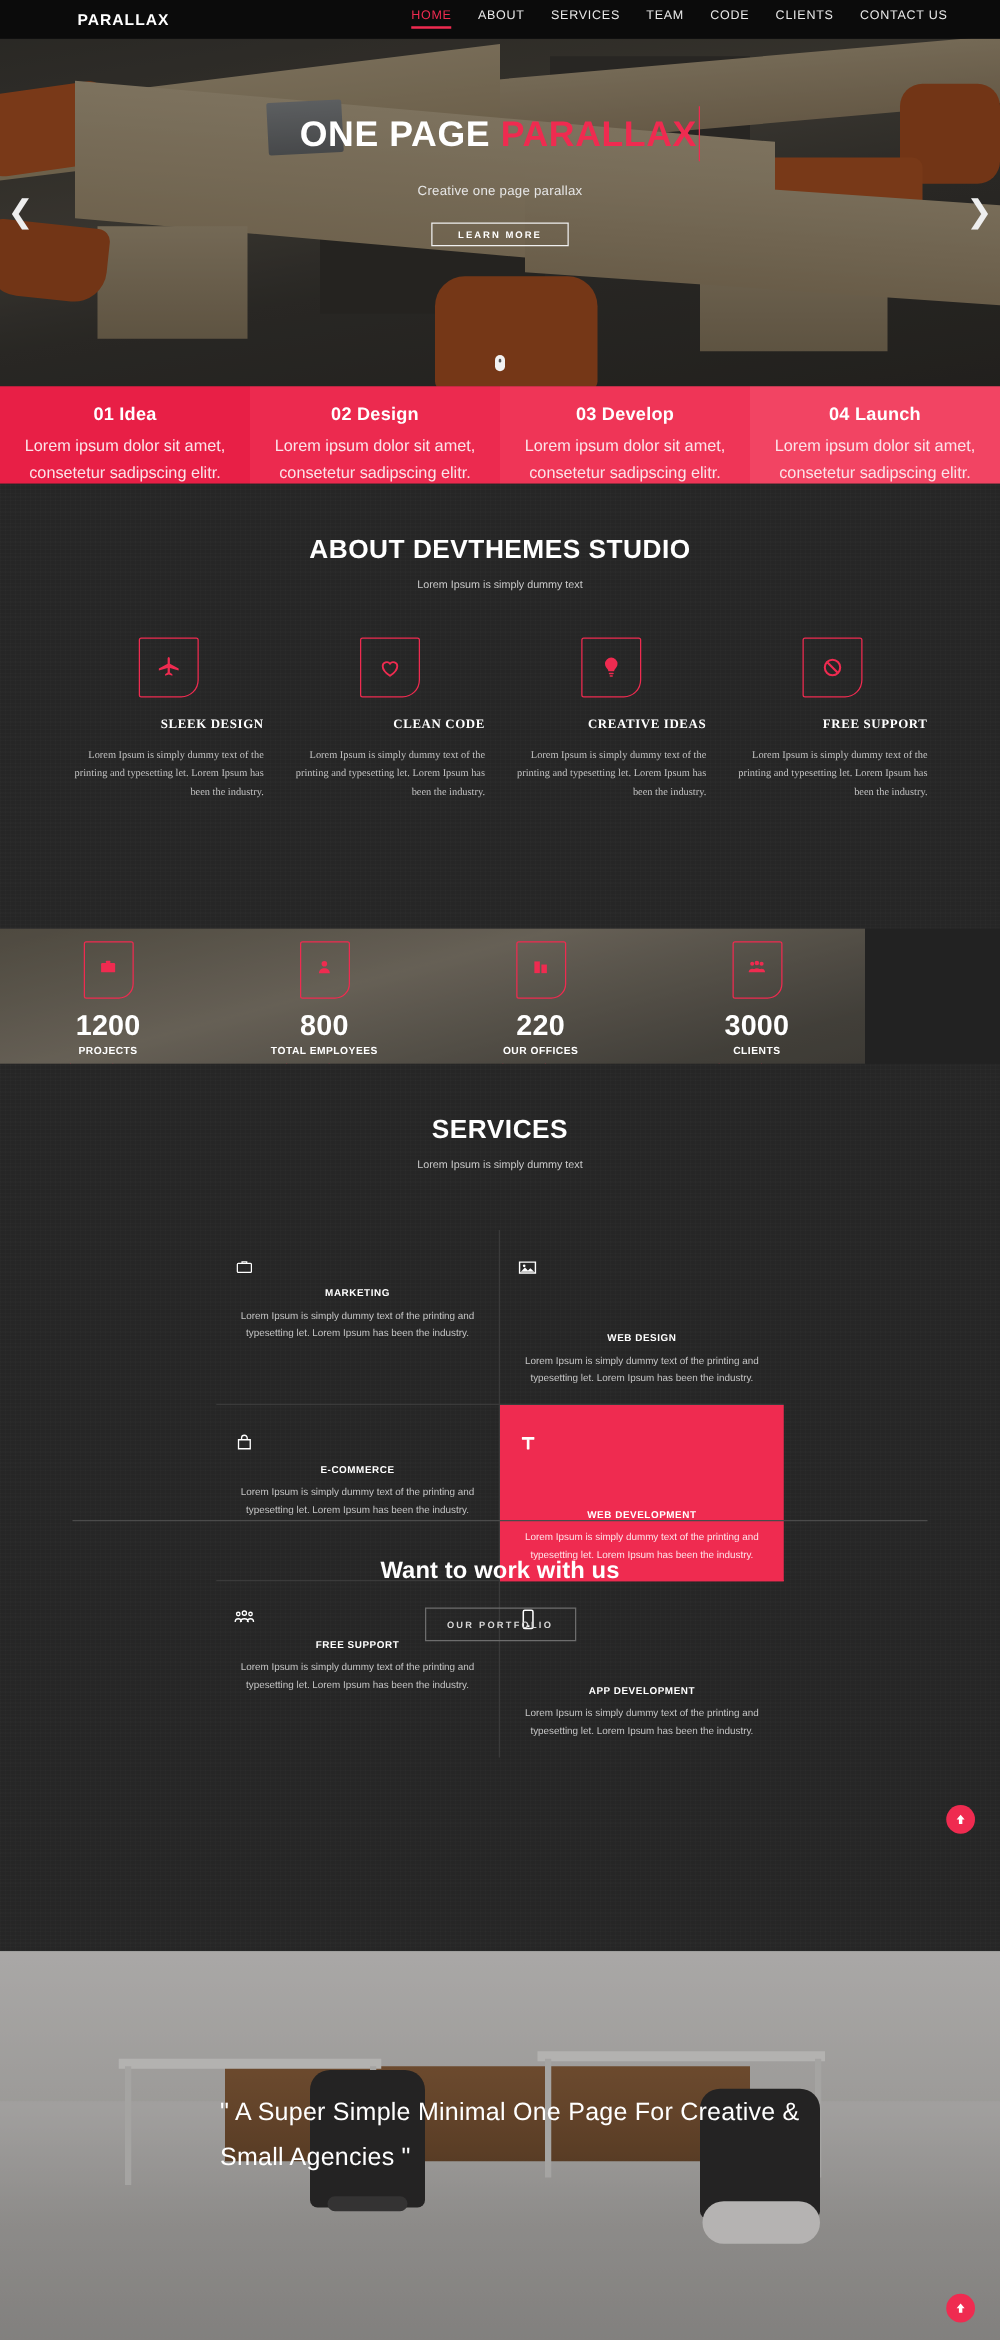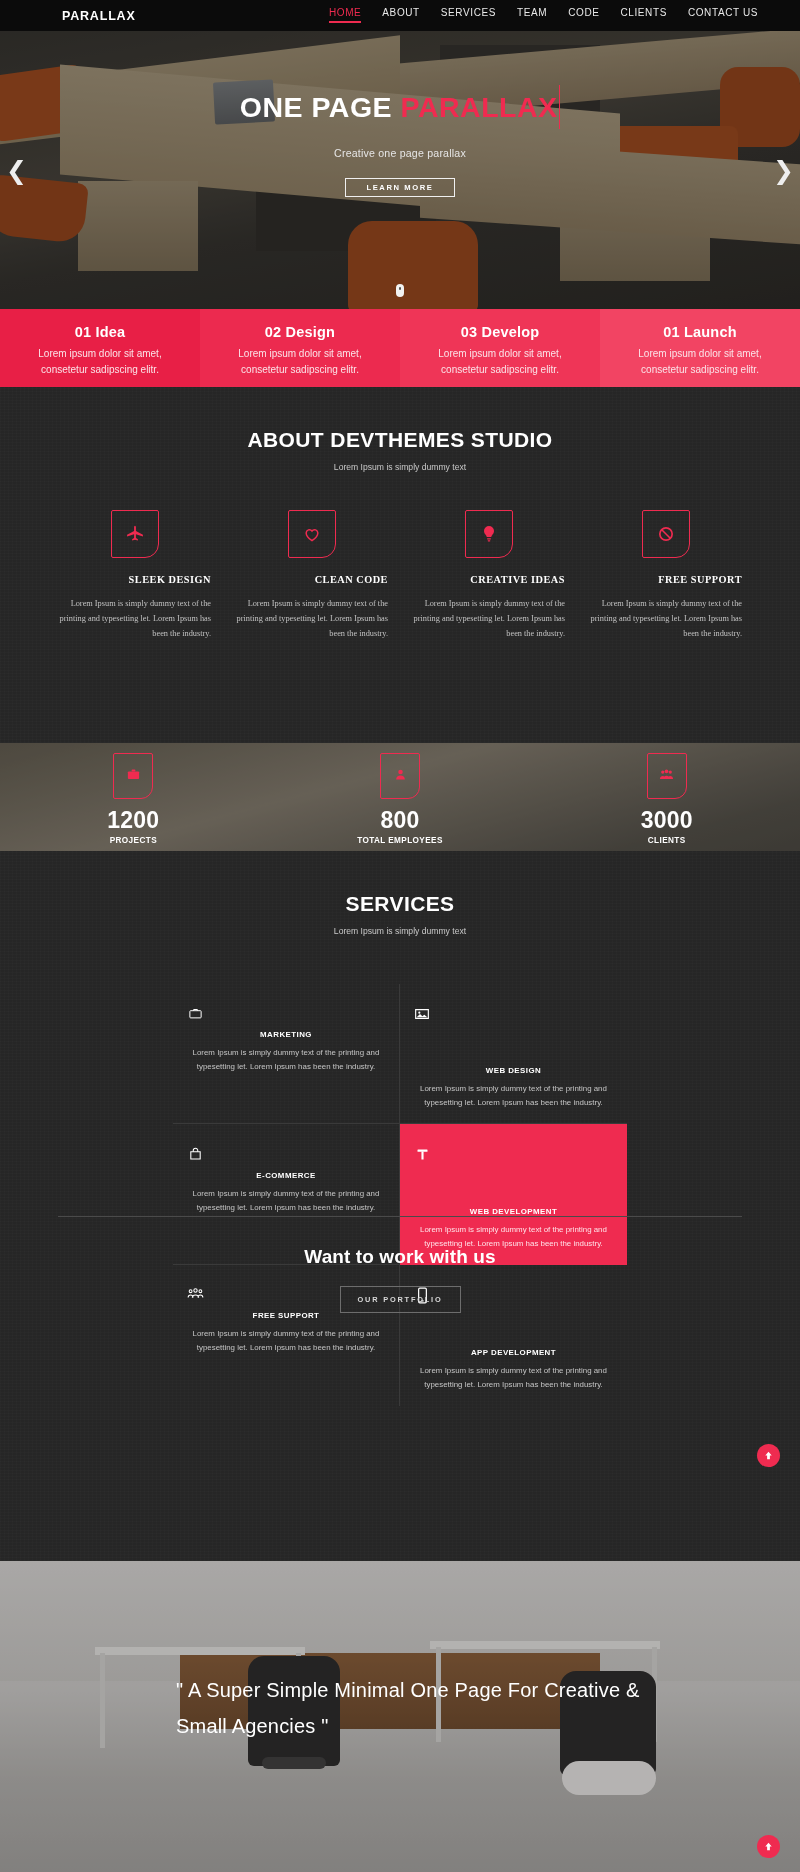--- a/index.html
+++ b/index.html
@@ -111,21 +111,21 @@
 
   
   .process{
     position:absolute; top:309px; left:0; width:800px; height:78px;
     display:flex;
   }
   .proc-col{
     flex:1; text-align:center; padding:15px 16px 0;
   }
   .proc-title{ font-size:14.5px; font-weight:bold; letter-spacing:.2px; color:#fff;}
-  .proc-text{ margin-top:6px; font-size:10px; line-height:1.62; color:#fbe3e8;}
+  .proc-text{ margin-top:6px; font-size:13px; line-height:1.62; color:#fbe3e8;}
 
   
   .about{
     position:absolute; top:387px; left:0; width:800px; height:356px;
     background:#262626;
     background-image:
       repeating-linear-gradient(0deg, rgba(255,255,255,.012) 0 1px, transparent 1px 3px),
       repeating-linear-gradient(90deg, rgba(255,255,255,.012) 0 1px, transparent 1px 4px);
   }
   .sec-head{ text-align:center; }
@@ -148,21 +148,21 @@
   .ftitle{
     margin-top:16px; font-size:10.3px; font-weight:bold;
     letter-spacing:.5px; color:#fff;
   }
   .ftext{
     margin-top:12px; font-size:8.3px; line-height:1.78; color:#c2c2c2;
   }
 
   
   .counters{
-    position:absolute; top:743px; left:0; width:800px; height:108px;
+    position:absolute; top:743px; left:0; width:692px; height:108px;
     overflow:hidden;
   }
   .counters .bg{ position:absolute; inset:-120px 0 -120px 0; }
   .counters .bg .floor{
     position:absolute; inset:0;
     background:linear-gradient(165deg,#4f4b42 0%,#6b6457 25%,#8b8274 45%,#55514a 70%,#3a3833 100%);
   }
   .counter-dim{ position:absolute; inset:0; background:rgba(26,24,22,.32); }
   .counter-row{ position:absolute; inset:0; display:flex; z-index:3;}
   .counter{ flex:1; text-align:center; padding-top:10px;}
@@ -313,21 +313,21 @@
   </div>
   <div class="proc-col" id="proc1" style="background: rgb(236, 42, 79);">
     <div class="proc-title">02 Design</div>
     <div class="proc-text">Lorem ipsum dolor sit amet, consetetur sadipscing elitr.</div>
   </div>
   <div class="proc-col" id="proc2" style="background: rgb(239, 53, 87);">
     <div class="proc-title">03 Develop</div>
     <div class="proc-text">Lorem ipsum dolor sit amet, consetetur sadipscing elitr.</div>
   </div>
   <div class="proc-col" id="proc3" style="background: rgb(242, 68, 99);">
-    <div class="proc-title">01 Launch</div>
+    <div class="proc-title">04 Launch</div>
     <div class="proc-text">Lorem ipsum dolor sit amet, consetetur sadipscing elitr.</div>
   </div>
 </div>
 
 <div class="about">
   <div class="sec-head">
     <div class="sec-title">ABOUT DEVTHEMES STUDIO</div>
     <div class="sec-sub">Lorem Ipsum is simply dummy text</div>
   </div>
 
@@ -415,20 +415,33 @@
               <circle cx="12" cy="8" r="3.6"></circle>
               <path d="M5 20c0-3.9 3.1-6.4 7-6.4s7 2.5 7 6.4z"></path>
             </svg>
         </span>
       </div>
       <div class="cnum">800</div>
       <div class="clabel">TOTAL EMPLOYEES</div>
       <div class="cnote">They can't be wrong</div>
     </div>
 
+    <div class="counter">
+      <div class="cbox">
+        <span>
+          <svg width="15" height="15" viewBox="0 0 24 24" fill="#ef2b50">
+              <rect x="4" y="5" width="7" height="15"></rect>
+              <rect x="13" y="9" width="7" height="11"></rect>
+            </svg>
+        </span>
+      </div>
+      <div class="cnum">220</div>
+      <div class="clabel">OUR OFFICES</div>
+      <div class="cnote">They can't be wrong</div>
+    </div>
 
     <div class="counter">
       <div class="cbox">
         <span>
           <svg width="15" height="15" viewBox="0 0 24 24" fill="#ef2b50">
               <circle cx="6" cy="8" r="2.6"></circle>
               <circle cx="12" cy="7" r="2.9"></circle>
               <circle cx="18" cy="8" r="2.6"></circle>
               <path d="M1.5 19c0-2.9 2-4.6 4.5-4.6S10.5 16.1 10.5 19zM13.5 19c0-2.9 2-4.6 4.5-4.6S22.5 16.1 22.5 19zM7 19c0-3.2 2.2-5.1 5-5.1s5 1.9 5 5.1z"></path>
             </svg>

